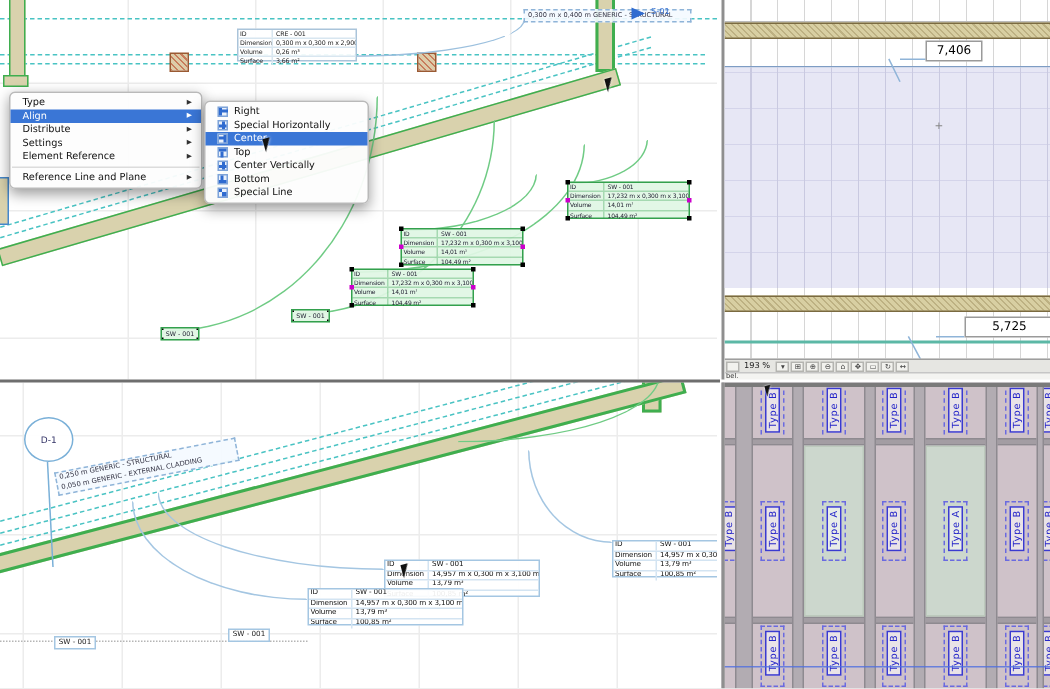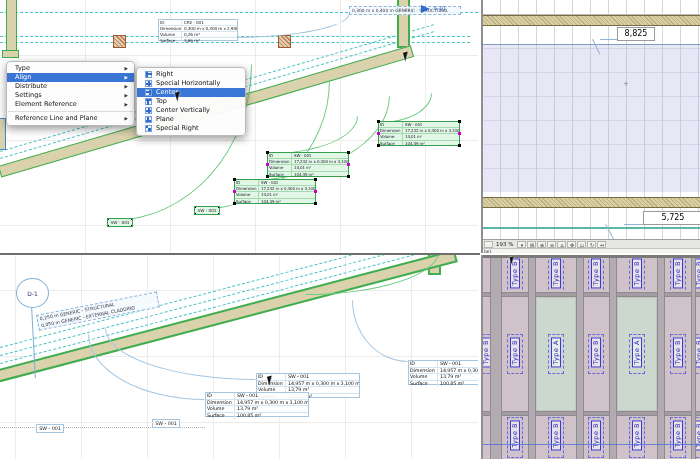--- a/index.html
+++ b/index.html
@@ -316,46 +316,46 @@
           <i style="left:0;top:2px;width:5px;height:2px;"></i>
           <i style="left:2px;top:0;width:1.5px;height:5px;"></i>
         </span>
       <span class="lbl">Center Vertically</span>
       </div>
     <div class="mi">
       <span class="sic">
           <i style="left:0;bottom:0;width:5px;height:2px;"></i>
           <i style="left:1px;top:0;width:2px;height:4px;"></i>
         </span>
-      <span class="lbl">Plane</span>
+      <span class="lbl">Bottom</span>
       </div>
     <div class="mi">
       <span class="sic">
           <i style="left:0;top:0;width:2px;height:2px;"></i>
           <i style="right:0;bottom:0;width:3px;height:3px;"></i>
         </span>
-      <span class="lbl">Special Right</span>
+      <span class="lbl">Special Line</span>
       </div>
   </div>
   <div class="cur" style="left:176px;top:92px;transform:rotate(-15deg);"></div>
 
   <div class="panel" style="left:481px;top:0;width:219px;height:253px;border-left:2px solid #8f8f8f;">
     <div class="a grid-v" style="left:0;top:0;width:219px;height:239px;"></div>
     <div class="a" style="left:0;top:14px;width:219px;height:0;border-top:1px solid #bbb;"></div>
     <div class="band" style="top:15px;"></div>
     <div class="a" style="left:0;top:44px;width:219px;height:1px;background:#7e9cc4;"></div>
     <div class="a" style="left:0;top:45px;width:219px;height:147px;background:#e7e7f5;
          background-image:repeating-linear-gradient(90deg,transparent 0 17px,#c9c9e0 17px 18px),repeating-linear-gradient(0deg,transparent 0 23px,#d4d4ea 23px 24px);"></div>
     <div class="a" style="left:140px;top:80px;font-size:7px;color:#888;">+</div>
     <div class="band" style="top:197px;"></div>
     <div class="a" style="left:0;top:227px;width:219px;height:1.5px;background:#5cb8a6;"></div>
 
     <div class="ldr" style="left:117px;top:39px;width:18px;"></div>
     <div class="ldr" style="left:110px;top:39px;width:17px;transform:rotate(64deg);"></div>
-    <div class="dim" style="left:134px;top:27px;width:38px;height:14px;">8,825</div>
+    <div class="dim" style="left:134px;top:27px;width:38px;height:14px;">7,406</div>
 
     <div class="ldr" style="left:141px;top:224px;width:19px;"></div>
     <div class="ldr" style="left:123px;top:224px;width:18px;transform:rotate(62deg);"></div>
     <div class="dim" style="left:160px;top:211px;width:60px;height:14px;">5,725</div>
 
     <div class="sbar" style="left:0;top:239px;width:219px;height:9px;">
       <span class="sbtn"></span>
       <span class="zoomtxt">193 %</span>
       <span class="sbtn">▾</span>
       <span class="sbtn">⊞</span>

